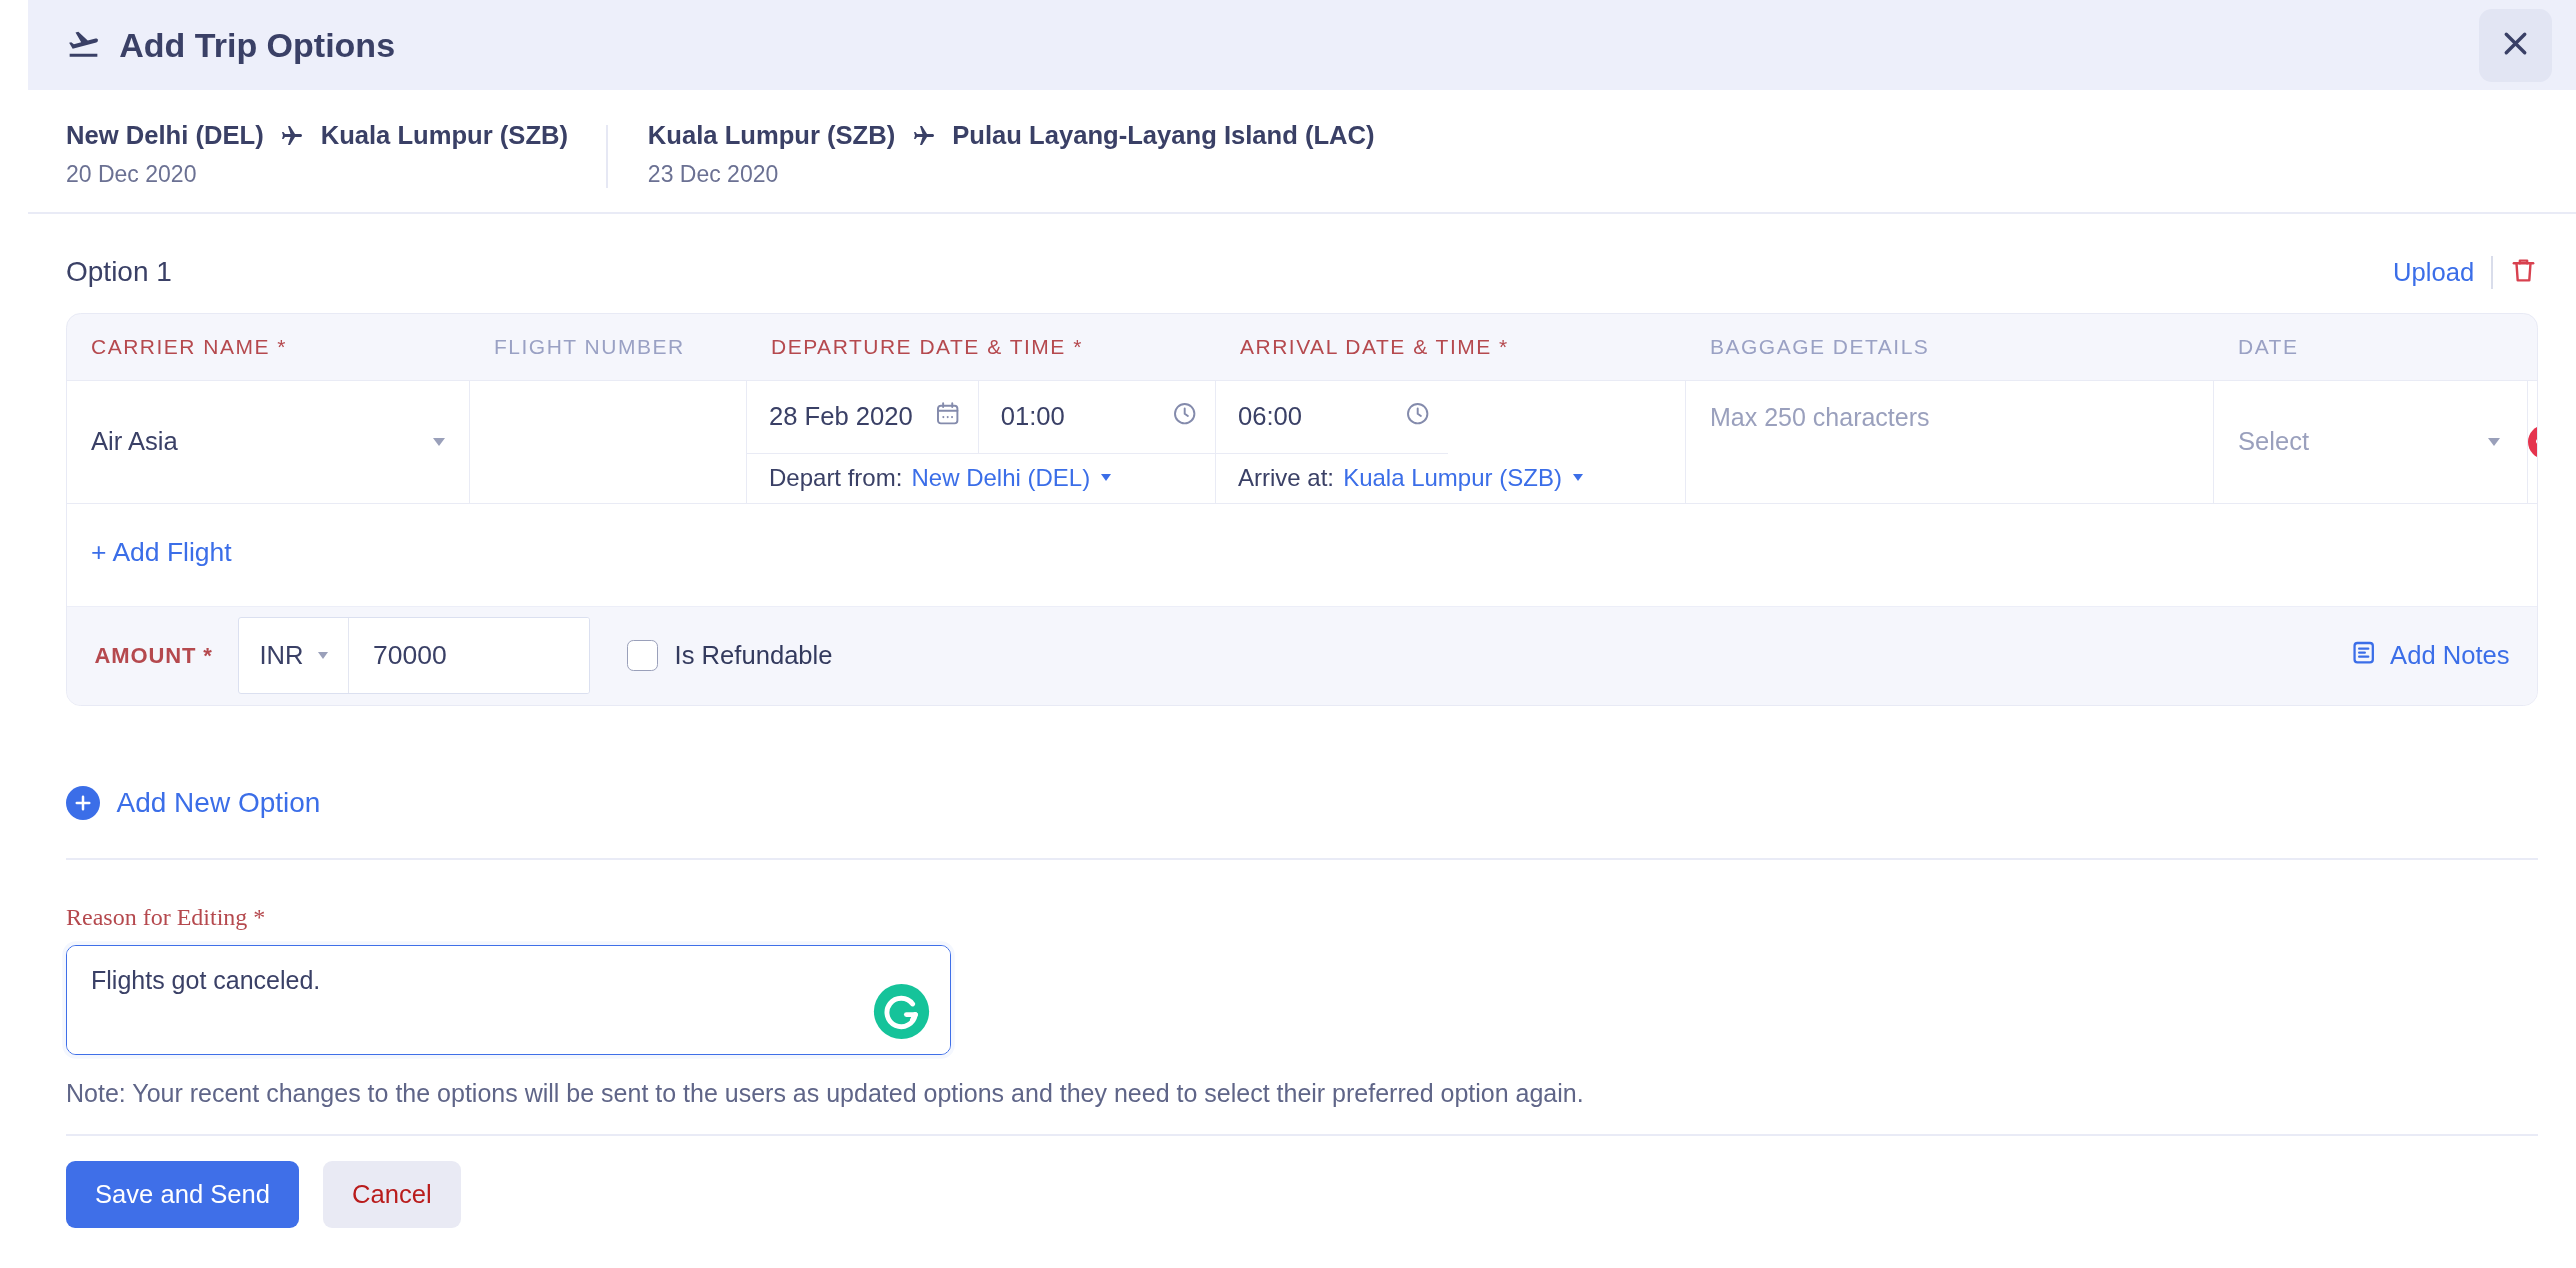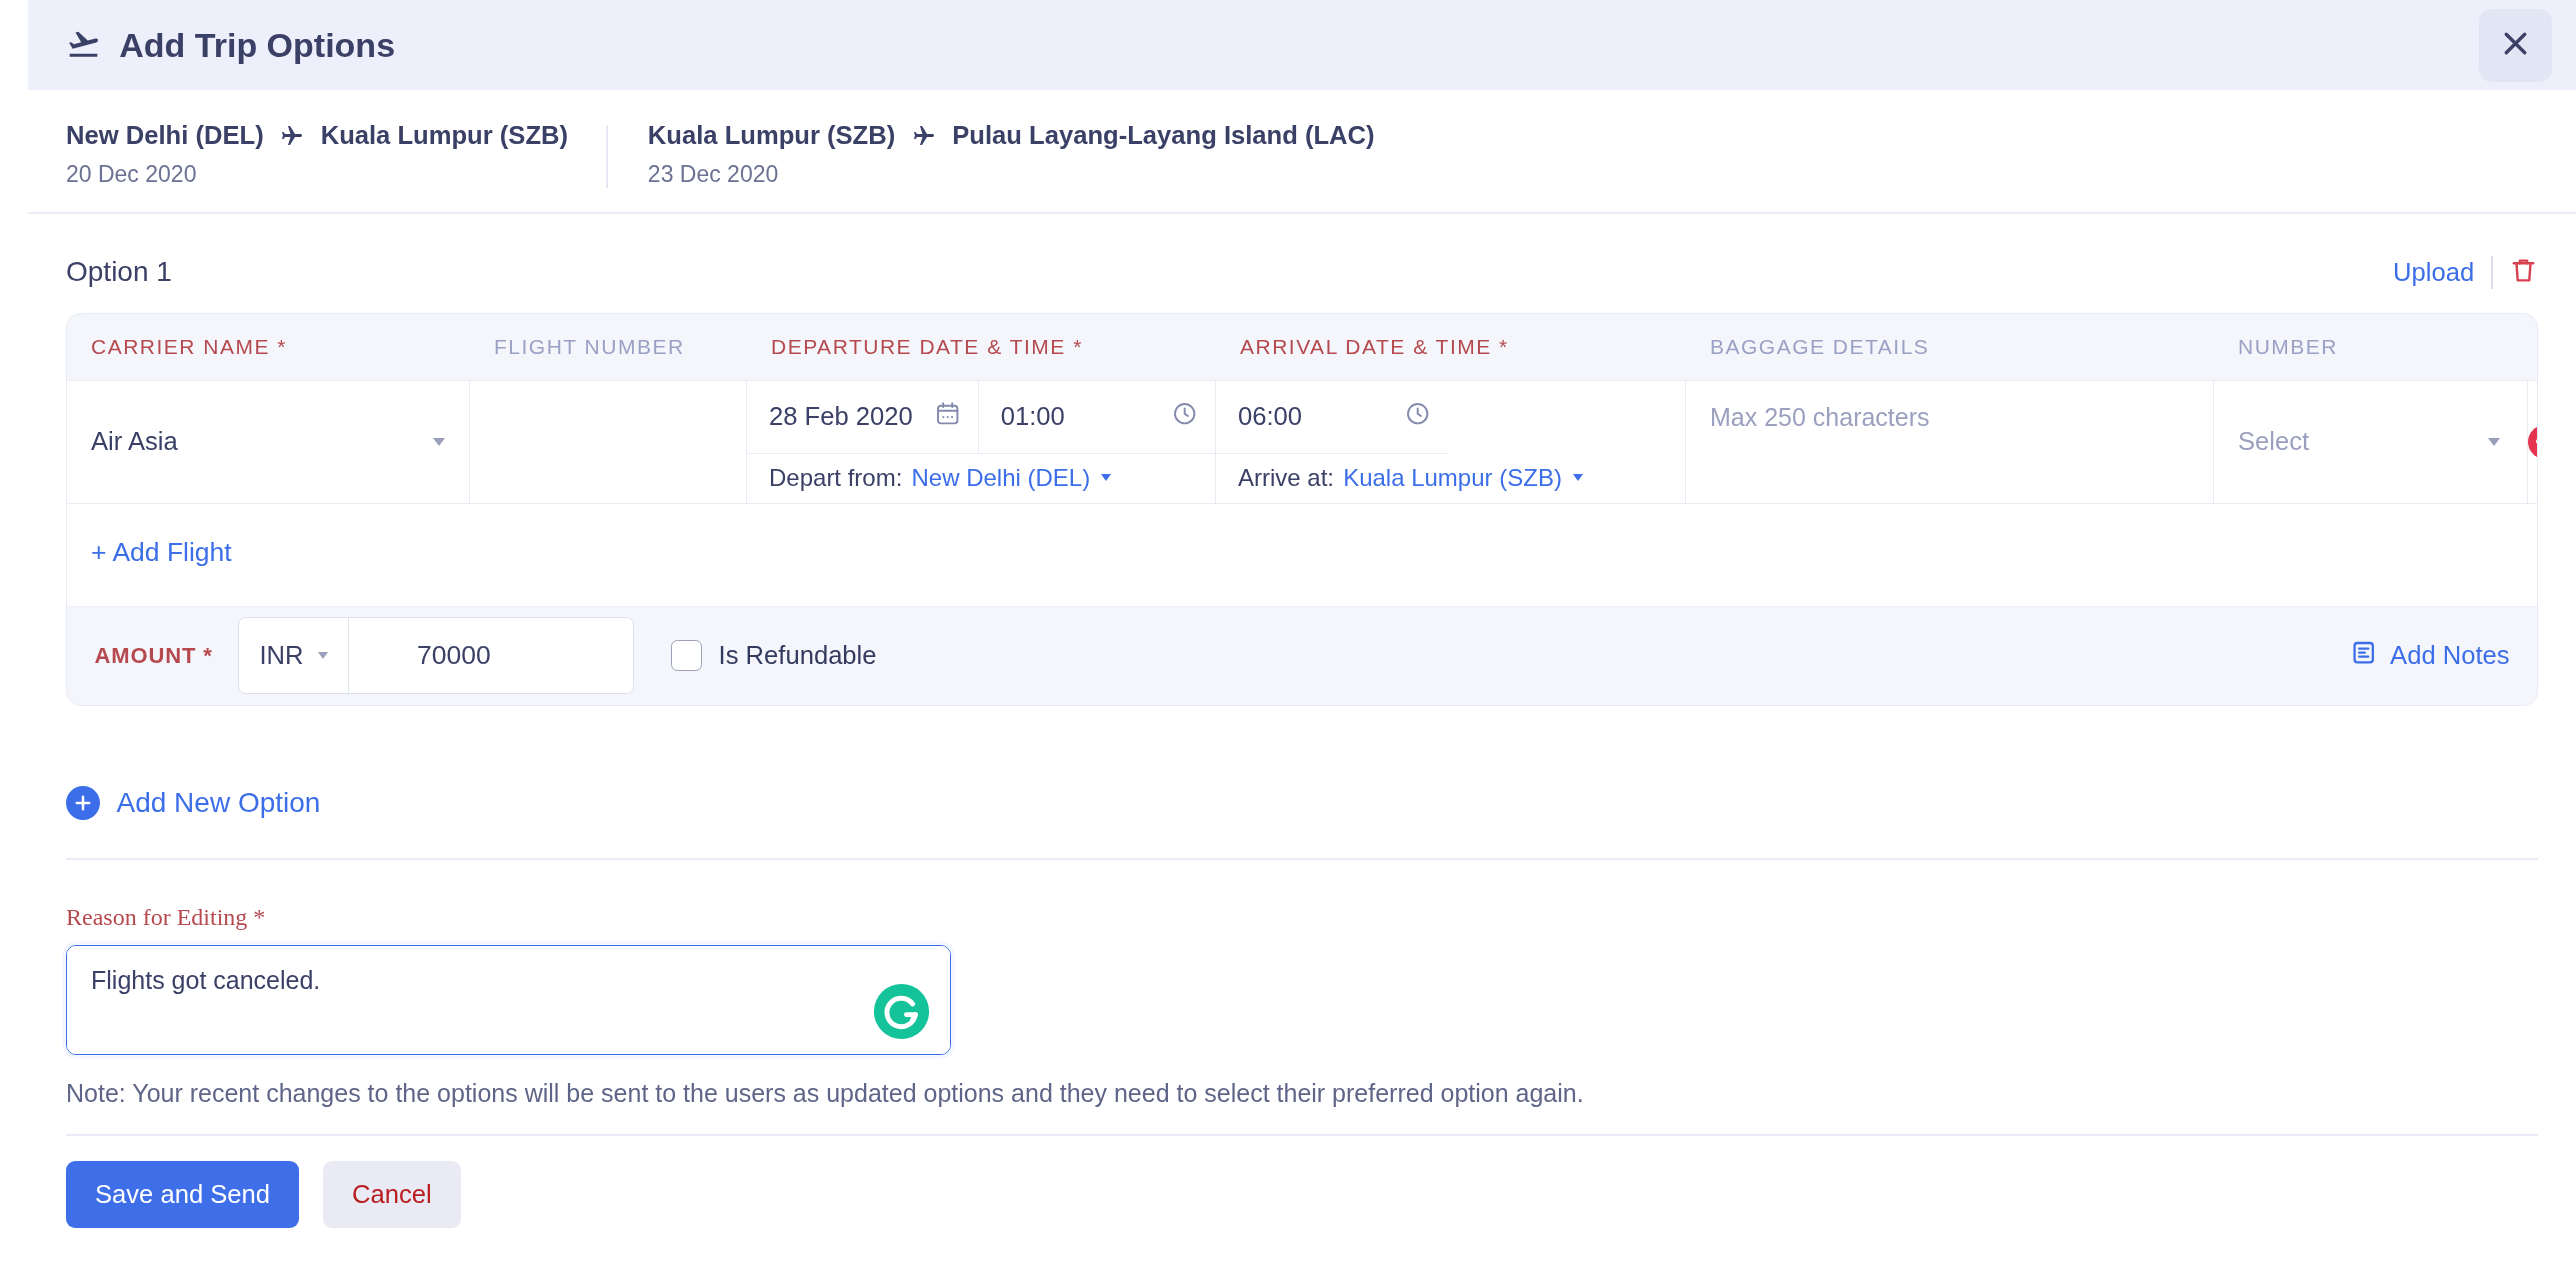--- a/index.html
+++ b/index.html
@@ -70,21 +70,21 @@
 
   .minus-cell { display:flex; align-items:center; justify-content:center; }
   .minus-btn { width:34px; height:34px; border-radius:50%; background:#e5344e; border:none; position:relative; cursor:pointer; }
   .minus-btn::after { content:""; position:absolute; left:8.2px; right:8.2px; top:14.6px; height:4.6px; background:#fff; border-radius:2.7px; }
 
   .add-flight { background:#fff; padding:33px 24px 38px; }
   .add-flight-link { color:#3b6ee8; font-size:26.5px; font-weight:500; cursor:pointer; background:none; border:none; font-family:inherit; }
 
   .card-footer { background:#f5f6fc; border-top:0.9px solid #eceef8; display:flex; align-items:center; padding:20px 27.4px; height:99px; }
   .amount-label { font-size:22px; color:#b5494e; letter-spacing:0.9px; font-weight:600; margin-right:25.6px; white-space:nowrap; }
-  .amount-group { display:flex; align-items:stretch; background:#fff; border:1.8px solid #dbe0f0; border-radius:8px; height:77px; overflow:hidden;gap:44px; }
+  .amount-group { display:flex; align-items:stretch; background:#fff; border:1.8px solid #dbe0f0; border-radius:3px; height:77px; overflow:hidden; }
   .currency-select { display:flex; align-items:center; gap:14.6px; padding:0 20px; font-size:25.6px; color:#3a4066; border-right:1.8px solid #e3e6f1; cursor:pointer; }
   .amount-input { width:240px; border:none; outline:none; font-size:26.5px; padding:0 24px; color:#3a4066; font-family:inherit; }
   .refund { display:flex; align-items:center; gap:16.5px; margin-left:37px; cursor:pointer; }
   .checkbox { width:31px; height:31px; border:1.8px solid #9aa0ba; border-radius:6.4px; background:#fff; }
   .refund-label { font-size:25.6px; color:#333a5e; }
   .add-notes { margin-left:auto; display:flex; align-items:center; gap:12.8px; color:#3b6ee8; font-size:25.6px; cursor:pointer; background:none; border:none; font-family:inherit; }
 
   
   .add-new { display:flex; align-items:center; gap:16.5px; margin-top:80px; cursor:pointer; width:max-content; }
   .plus-circle { width:34px; height:34px; border-radius:50%; background:#3b6ee8; display:flex; align-items:center; justify-content:center; }
@@ -177,21 +177,21 @@
     </div>
 
     <section class="card">
 
       <div class="grid7 header-row">
         <div class="col req">CARRIER NAME *</div>
         <div class="col">FLIGHT NUMBER</div>
         <div class="col req">DEPARTURE DATE &amp; TIME *</div>
         <div class="col req">ARRIVAL DATE &amp; TIME *</div>
         <div class="col">BAGGAGE DETAILS</div>
-        <div class="col">NUMBER</div>
+        <div class="col">DATE</div>
         <div class="col"></div>
       </div>
 
       <div class="card-body">
         <div class="grid7 row-block">
 
           <div class="cell carrier-cell">
             <span>Air Asia</span>
             <span class="caret xs"></span>
           </div>

